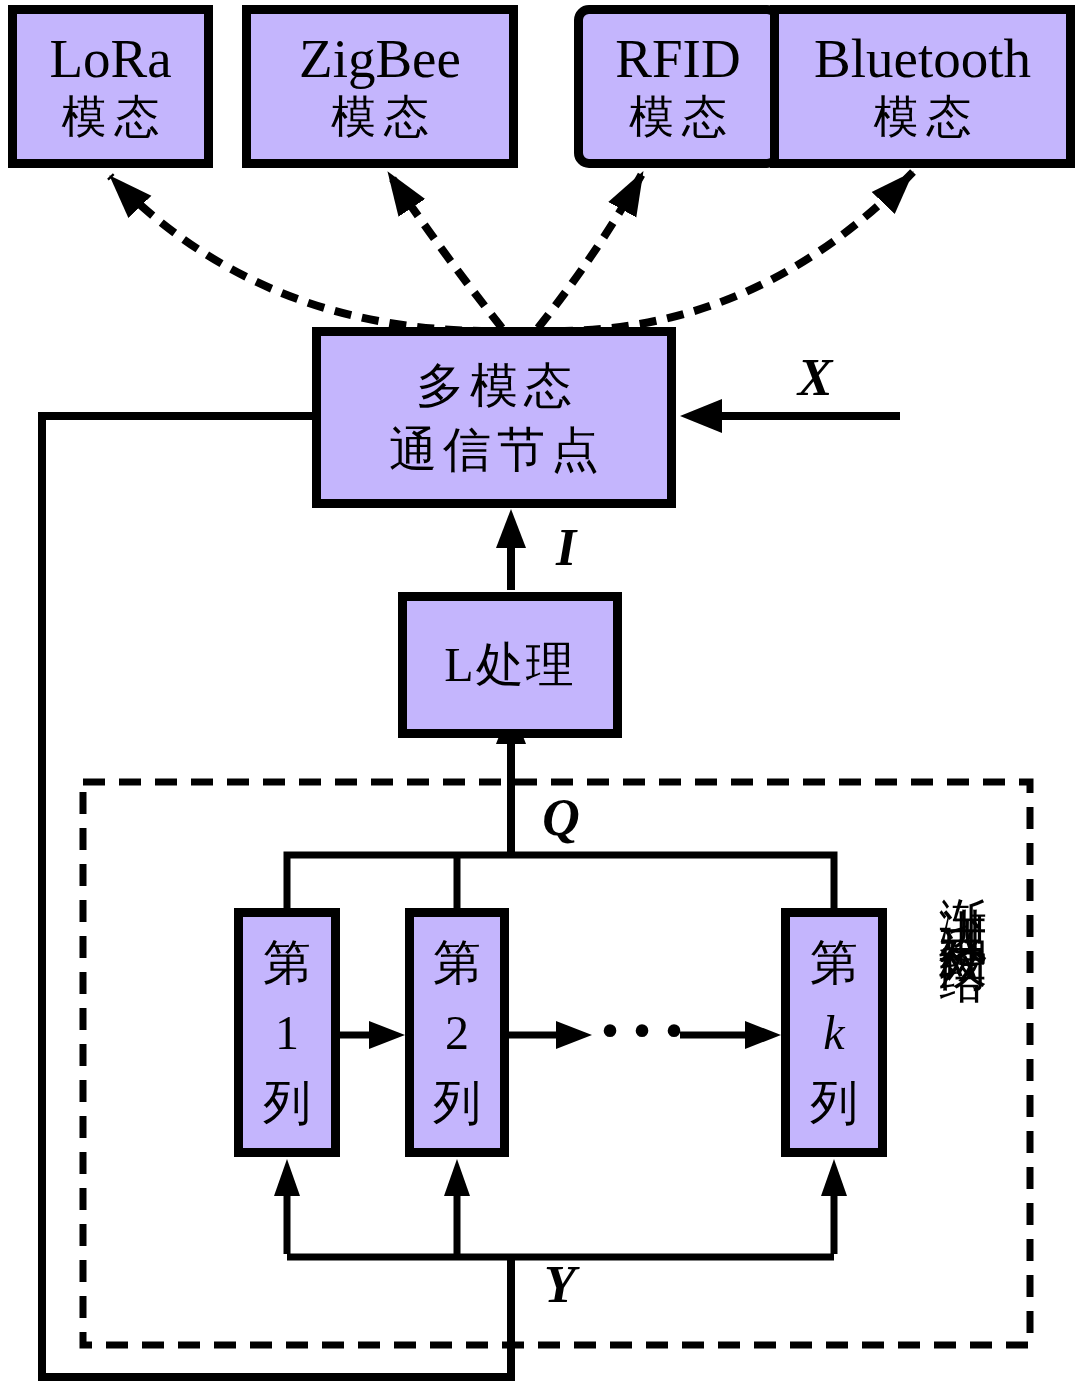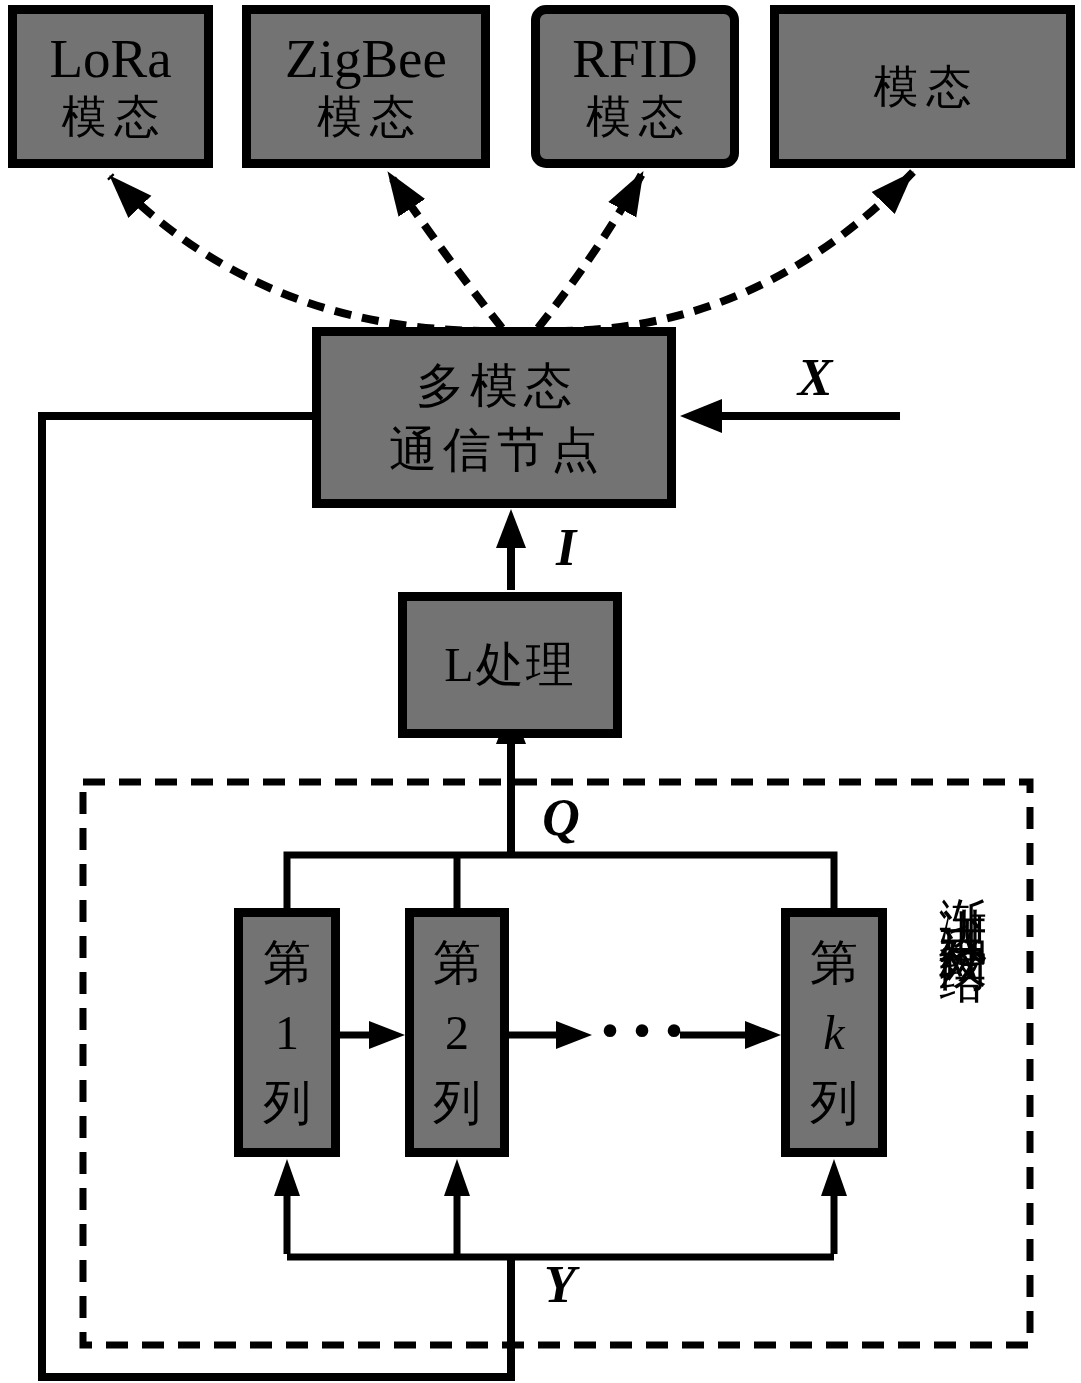--- a/index.html
+++ b/index.html
@@ -8,21 +8,21 @@
     width:1081px;height:1383px;
     background:#ffffff;
     font-family:"Liberation Serif","DejaVu Serif",serif;
     color:#000;
     overflow:hidden;
   }
   svg.lines{position:absolute;left:0;top:0;width:1081px;height:1383px;}
   .box{
     position:absolute;
     border:9px solid #000;
-    background:#737373;
+    background:#c4b5fd;
     box-sizing:border-box;
     display:flex;flex-direction:column;
     align-items:center;justify-content:center;
     text-align:center;
   }
   .modality-box .mod-name{font-size:55px;line-height:60px;}
   .modality-box .mod-type{font-size:45px;line-height:56px;letter-spacing:8px;text-indent:8px;}
   .node-box{font-size:48px;line-height:64px;letter-spacing:6px;text-indent:6px;}
   .lproc-box{font-size:48px;line-height:52px;letter-spacing:2px;}
   .col-box{font-size:48px;line-height:58px;gap:12px;}
@@ -106,29 +106,30 @@
 
     <text x="645" y="1057" text-anchor="middle" fill="#000" stroke="none" font-size="78" font-weight="bold" letter-spacing="6" font-family="'Liberation Serif','DejaVu Serif',serif">···</text>
 
     <rect x="83" y="782" width="947" height="563" stroke-width="7" stroke-dasharray="22 14"></rect>
   </svg>
 
   <div class="box modality-box" style="left:8px;top:5px;width:205px;height:163px;">
     <span class="mod-name">LoRa</span>
     <span class="mod-type">模态</span>
   </div>
-  <div class="box modality-box" style="left:242px;top:5px;width:248px;height:163px;">
+  <div class="box modality-box" style="left:242px;top:5px;width:276px;height:163px;">
     <span class="mod-name">ZigBee</span>
     <span class="mod-type">模态</span>
   </div>
-  <div class="box modality-box" style="left:531px;top:5px;width:208px;height:163px;border-radius:15px;">
+  <div class="box modality-box" style="left:574px;top:5px;width:208px;height:163px;border-radius:15px;">
     <span class="mod-name">RFID</span>
     <span class="mod-type">模态</span>
   </div>
   <div class="box modality-box" style="left:770px;top:5px;width:305px;height:163px;">
+    <span class="mod-name">Bluetooth</span>
     <span class="mod-type">模态</span>
   </div>
 
   <div class="box node-box" style="left:312px;top:327px;width:364px;height:181px;align-items:center;">
     <span>多模态</span>
     <span>通信节点</span>
   </div>
 
   <div class="box lproc-box" style="left:398px;top:592px;width:224px;height:146px;">
     <span>L处理</span>

